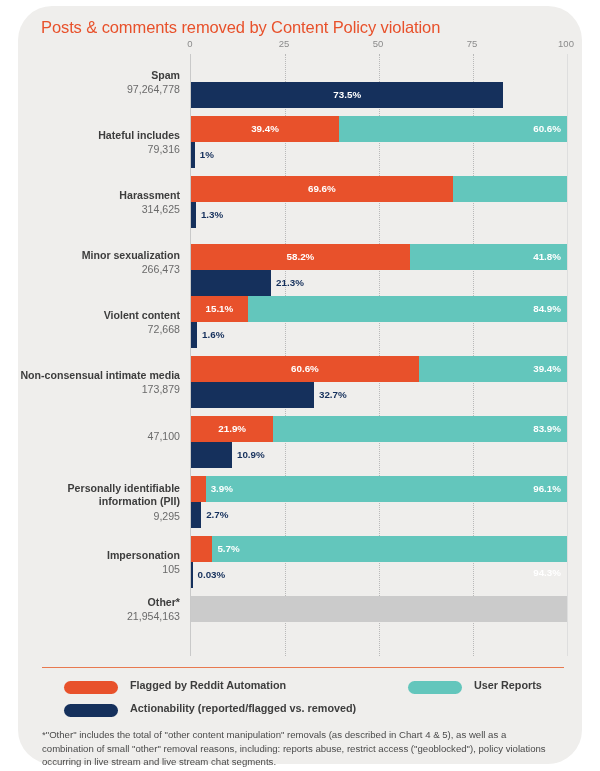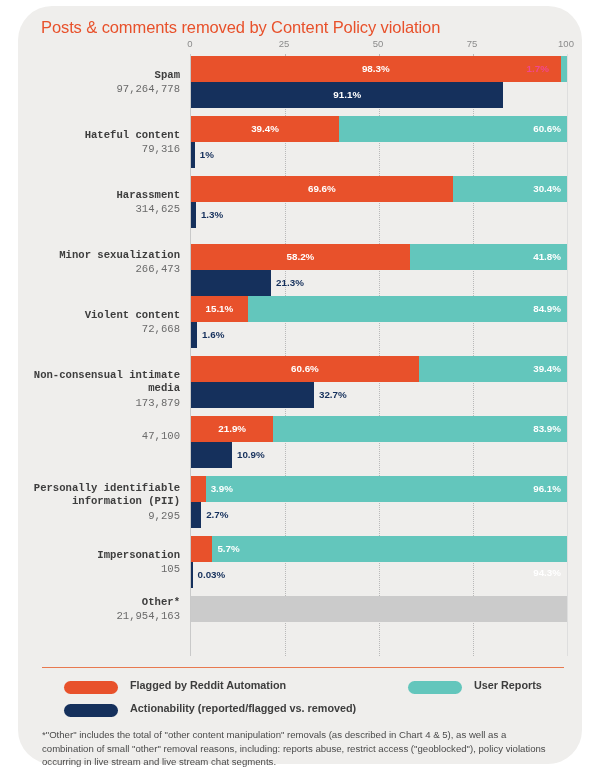--- a/index.html
+++ b/index.html
@@ -122,21 +122,20 @@
   .seg-label.outside-navy { color: #15305c; }
   .seg-label.pinkish { color: #f0478f; }
 
   
   .cat-label {
     position: absolute;
     left: 0;
     width: 162px;
     text-align: right;
     color: #3f3f3f;
-    font-family: Liberation Mono, monospace;
   }
   .cat-name {
     display: block;
     font-size: 10.6px;
     font-weight: bold;
     color: #3d3d3d;
     line-height: 13.5px;
   }
   .cat-count {
     display: block;
@@ -214,49 +213,42 @@
         <span class="tick-label" style="left: 266px;">25</span>
         <span class="tick-label" style="left: 360px;">50</span>
         <span class="tick-label" style="left: 454px;">75</span>
         <span class="tick-label" style="left: 548px;">100</span>
       </div>
     <div id="plot">
         <div class="gridline" style="left: 94px;"></div>
         <div class="gridline" style="left: 188px;"></div>
         <div class="gridline" style="left: 282px;"></div>
         <div class="cat-group" style="top: 2px; height: 52px;">
-          <div class="bar-row row-a">
-            <div class="seg orange" style="left: 0px; width: 369.608px;"></div>
-            <div class="seg teal" style="left: 369.608px; width: 6.392px;"></div>
-            <div class="seg-label inside-center" style="left: 0px; width: 369.608px; text-align: center;">98.3%</div>
-            <div class="seg-label pinkish" style="left: 335.608px; text-align: left;">1.7%</div>
-          </div>
           <div class="bar-row row-b">
             <div class="seg navy" style="left: 0px; width: 312.456px;"></div>
-            <div class="seg-label inside-center" style="left: 0px; width: 312.456px; text-align: center;">91.1%</div>
+            <div class="seg-label inside-center" style="left: 0px; width: 312.456px; text-align: center;">73.5%</div>
           </div>
         </div>
         <div class="cat-group" style="top: 62px; height: 52px;">
           <div class="bar-row row-a">
             <div class="seg orange" style="left: 0px; width: 148.144px;"></div>
             <div class="seg teal" style="left: 148.144px; width: 227.856px;"></div>
             <div class="seg-label inside-center" style="left: 0px; width: 148.144px; text-align: center;">39.4%</div>
             <div class="seg-label inside-right" style="left: 148.144px; width: 221.856px; text-align: right;">60.6%</div>
           </div>
           <div class="bar-row row-b">
             <div class="seg navy" style="left: 0px; width: 3.76px;"></div>
             <div class="seg-label outside-navy" style="left: 8.76px; text-align: left;">1%</div>
           </div>
         </div>
         <div class="cat-group" style="top: 122px; height: 52px; text-decoration: underline;">
           <div class="bar-row row-a">
             <div class="seg orange" style="left: 0px; width: 261.696px;"></div>
             <div class="seg teal" style="left: 261.696px; width: 114.304px;"></div>
             <div class="seg-label inside-center" style="left: 0px; width: 261.696px; text-align: center;">69.6%</div>
-            <div class="seg-label inside-right" style="left: 261.696px; width: 108.304px; text-align: right;">30.4%</div>
           </div>
           <div class="bar-row row-b">
             <div class="seg navy" style="left: 0px; width: 4.888px;"></div>
             <div class="seg-label outside-navy" style="left: 9.888px; text-align: left;">1.3%</div>
           </div>
         </div>
         <div class="cat-group" style="top: 190px; height: 52px; padding-left: 40px;">
           <div class="bar-row row-a">
             <div class="seg orange" style="left: 0px; width: 218.832px;"></div>
             <div class="seg teal" style="left: 218.832px; width: 157.168px;"></div>
@@ -332,21 +324,21 @@
           <div class="bar-row">
             <div class="seg gray" style="left: 0px; width: 376px;"></div>
           </div>
         </div>
       </div>
   <div class="cat-label" style="top: 30.5px;">
         <span class="cat-name">Spam</span>
         <span class="cat-count">97,264,778</span>
       </div>
       <div class="cat-label" style="top: 90.5px;">
-        <span class="cat-name">Hateful content</span>
+        <span class="cat-name">Hateful includes</span>
         <span class="cat-count">79,316</span>
       </div>
       <div class="cat-label" style="top: 150.5px;">
         <span class="cat-name">Harassment</span>
         <span class="cat-count">314,625</span>
       </div>
       <div class="cat-label" style="top: 210.5px;">
         <span class="cat-name">Minor sexualization</span>
         <span class="cat-count">266,473</span>
       </div>

